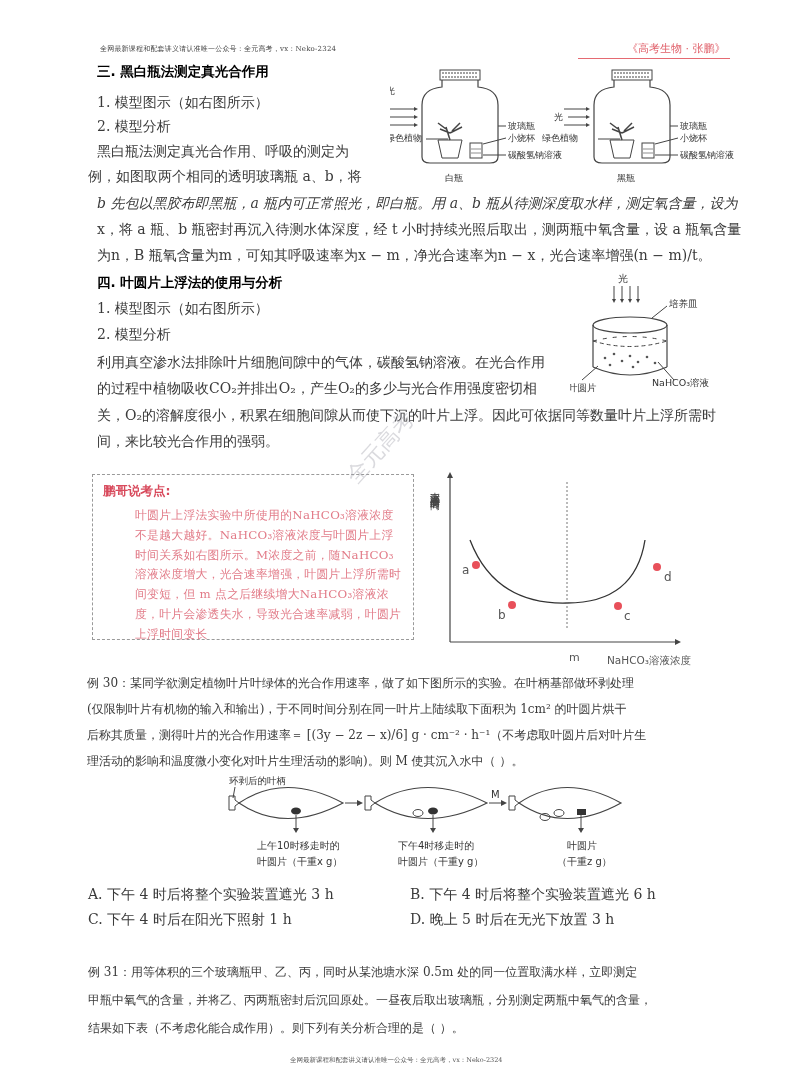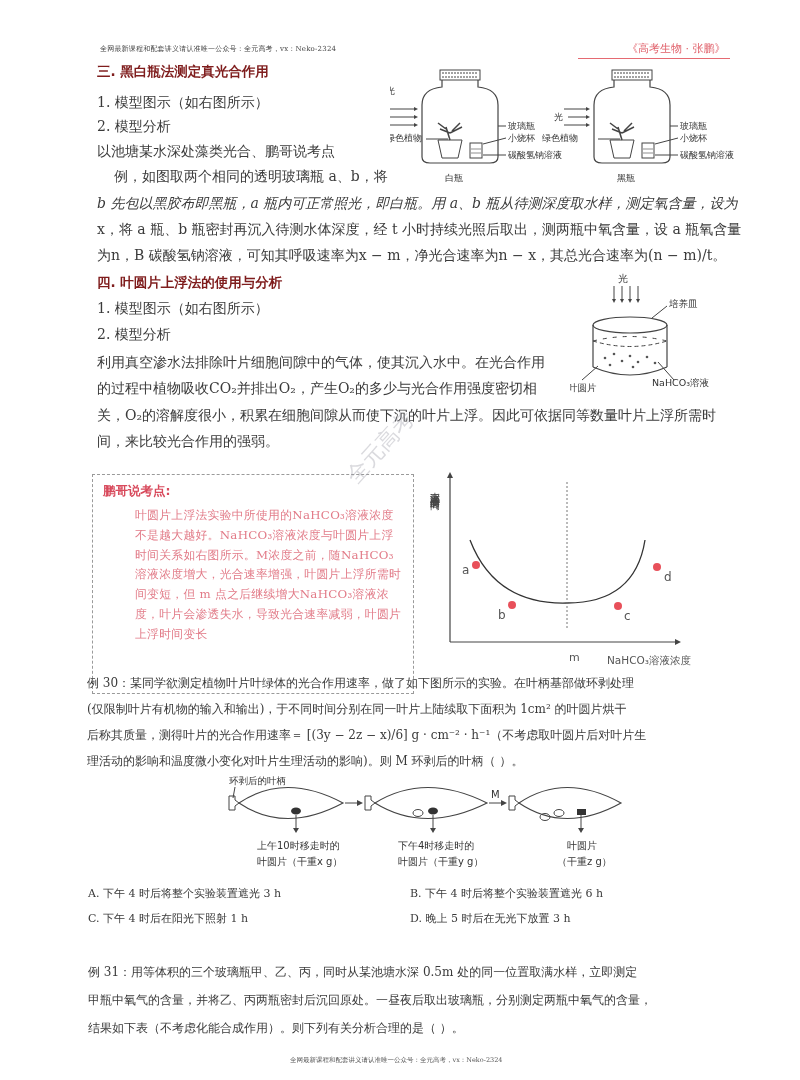--- a/index.html
+++ b/index.html
@@ -2,46 +2,46 @@
 <html><head>
 <meta charset="utf-8">
 <style>
   * { box-sizing: border-box; margin: 0; padding: 0; }
   html, body { width: 800px; height: 1080px; background: #ffffff; overflow: hidden; }
   body { position: relative; font-family: "DejaVu Serif", "Liberation Serif", serif; color: #333; }
   .abs { position: absolute; }
   .hdr-note { left: 100px; top: 44px; font-size: 7px; color: #444; white-space: nowrap; letter-spacing: 0.2px; }
   .hdr-brand { left: 627px; top: 41px; font-size: 11px; color: #e0606a; font-family: "DejaVu Sans", sans-serif; white-space: nowrap; }
   .hdr-line { left: 578px; top: 58px; width: 152px; height: 1px; background: #e56a72; }
-  .h2 { font-size: 13.5px; font-weight: bold; color: #7f1d1d; font-family: "DejaVu Sans", sans-serif; white-space: nowrap; }
+  .h2 { font-size: 13.5px; font-weight: bold; color: #000000; font-family: "DejaVu Sans", sans-serif; white-space: nowrap; }
   .p { font-size: 14px; color: #3a3a3a; white-space: nowrap; line-height: 1; }
   .sm { font-size: 12px; }
-  .tip { left: 92px; top: 474px; width: 322px; height: 220px; border: 1.5px dashed #9a9a9a; padding: 8px 10px 0 10px; }
+  .tip { left: 92px; top: 474px; width: 322px; height: 166px; border: 1.5px dashed #9a9a9a; padding: 8px 10px 0 10px; }
   .tip .title { font-size: 12.5px; font-weight: bold; color: #d84a5c; font-family: "DejaVu Sans", sans-serif; margin-bottom: 6px; }
   .tip .body { font-size: 11.8px; color: #e27b88; line-height: 19.8px; letter-spacing: 0.3px; margin-left: 32px; }
-  .opt { font-size: 11px; color: #3a3a3a; white-space: nowrap; }
+  .opt { font-size: 14px; color: #3a3a3a; white-space: nowrap; }
   .footer { left: 290px; top: 1056px; font-size: 6.5px; color: #555; white-space: nowrap; }
   .watermark { left: 340px; top: 470px; font-size: 22px; color: rgba(150,150,160,0.35); transform: rotate(-48deg); transform-origin: left top; white-space: nowrap; font-family: "DejaVu Sans", sans-serif; }
   svg text { font-family: "DejaVu Sans", sans-serif; }
 </style>
 </head>
 <body>
 
 <div class="abs hdr-note">全网最新课程和配套讲义请认准唯一公众号：全元高考，vx：Neko-2324</div>
 <div class="abs hdr-brand">《高考生物 · 张鹏》</div>
 <div class="abs hdr-line"></div>
 
 <div class="abs h2" style="left:97px; top:63px;">三.  黑白瓶法测定真光合作用</div>
 <div class="abs p" style="left:97px; top:95px;">1.  模型图示（如右图所示）</div>
 <div class="abs p" style="left:97px; top:119px;">2.  模型分析</div>
-<div class="abs p" style="left:97px; top:144px;">以池塘某水深处藻类光合、鹏哥说考点</div>
-<div class="abs p" style="left:114px; top:169px;">例，如图取两个相同的透明玻璃瓶 a、b，将</div>
+<div class="abs p" style="left:97px; top:144px;">黑白瓶法测定真光合作用、呼吸的测定为</div>
+<div class="abs p" style="left:88px; top:169px;">例，如图取两个相同的透明玻璃瓶 a、b，将</div>
 <div class="abs p" style="left:97px; top:196px;font-style:italic;">b 先包以黑胶布即黑瓶，a 瓶内可正常照光，即白瓶。用 a、b 瓶从待测深度取水样，测定氧含量，设为</div>
 <div class="abs p" style="left:97px; top:222px;">x，将 a 瓶、b 瓶密封再沉入待测水体深度，经 t 小时持续光照后取出，测两瓶中氧含量，设 a 瓶氧含量</div>
-<div class="abs p" style="left:97px; top:248px;">为n，B 碳酸氢钠溶液，可知其呼吸速率为x − m，净光合速率为n − x，其总光合速率为(n − m)/t。</div>
+<div class="abs p" style="left:97px; top:248px;">为n，B 瓶氧含量为m，可知其呼吸速率为x − m，净光合速率为n − x，光合速率增强(n − m)/t。</div>
 
 <svg class="abs" style="left:390px; top:65px;" width="360" height="125">
 
   <g>
     <rect x="50" y="5" width="40" height="10" fill="none" stroke="#444" stroke-width="1"></rect>
     <line x1="52" y1="8" x2="88" y2="8" stroke="#444" stroke-dasharray="2,1"></line>
     <line x1="52" y1="12" x2="88" y2="12" stroke="#444" stroke-dasharray="2,1"></line>
     <path d="M52 15 L52 22 Q32 24 32 40 L32 92 Q32 98 40 98 L100 98 Q108 98 108 92 L108 40 Q108 24 88 22 L88 15" fill="none" stroke="#444" stroke-width="1.2"></path>
     <path d="M48 75 L72 75 L68 93 L52 93 Z" fill="none" stroke="#444"></path>
     <path d="M60 75 L56 62 M60 68 L50 64 M60 68 L72 62 M62 66 L70 58 M56 64 L48 58" stroke="#444" stroke-width="1.5"></path>
@@ -91,21 +91,21 @@
     <line x1="36" y1="74" x2="58" y2="74" stroke="#444"></line>
     <text x="-20" y="76" font-size="9" fill="#333">绿色植物</text>
     <text x="55" y="116" font-size="9" fill="#333">黑瓶</text>
   </g>
   <text x="-4" y="29" font-size="9" fill="#333">光</text>
 </svg>
 
 <div class="abs h2" style="left:97px; top:274px;">四.  叶圆片上浮法的使用与分析</div>
 <div class="abs p" style="left:97px; top:301px;">1.  模型图示（如右图所示）</div>
 <div class="abs p" style="left:97px; top:327px;">2.  模型分析</div>
-<div class="abs p" style="left:97px; top:355px;">利用真空渗水法排除叶片细胞间隙中的气体，使其沉入水中。在光合作用</div>
+<div class="abs p" style="left:97px; top:355px;">利用真空渗水法排除叶片细胞间隙中的气体，碳酸氢钠溶液。在光合作用</div>
 <div class="abs p" style="left:97px; top:381px;">的过程中植物吸收CO₂并排出O₂，产生O₂的多少与光合作用强度密切相</div>
 <div class="abs p" style="left:97px; top:408px;">关，O₂的溶解度很小，积累在细胞间隙从而使下沉的叶片上浮。因此可依据同等数量叶片上浮所需时</div>
 <div class="abs p" style="left:97px; top:434px;">间，来比较光合作用的强弱。</div>
 
 <svg class="abs" style="left:570px; top:270px;" width="180" height="130">
   <text x="48" y="12" font-size="10" fill="#333">光</text>
   <g stroke="#444" stroke-width="1">
     <line x1="44" y1="16" x2="44" y2="30"></line>
       <line x1="52" y1="16" x2="52" y2="30"></line>
     <line x1="60" y1="16" x2="60" y2="30"></line>
@@ -167,21 +167,21 @@
   <text x="199" y="150" font-size="12" fill="#555">c</text>
   <text x="239" y="111" font-size="12" fill="#555">d</text>
   <text x="144" y="191" font-size="11" fill="#555">m</text>
   <text x="182" y="194" font-size="10.5" fill="#555">NaHCO₃溶液浓度</text>
   <text x="0" y="0" font-size="10" fill="#444" transform="translate(10,14)" writing-mode="tb" letter-spacing="1">上浮至液面所需时间</text>
 </svg>
 
 <div class="abs p sm" style="left:87px; top:677px;">例 30：某同学欲测定植物叶片叶绿体的光合作用速率，做了如下图所示的实验。在叶柄基部做环剥处理</div>
 <div class="abs p sm" style="left:87px; top:703px;">(仅限制叶片有机物的输入和输出)，于不同时间分别在同一叶片上陆续取下面积为 1cm² 的叶圆片烘干</div>
 <div class="abs p sm" style="left:87px; top:729px;">后称其质量，测得叶片的光合作用速率＝ [(3y − 2z − x)/6] g · cm⁻² · h⁻¹（不考虑取叶圆片后对叶片生</div>
-<div class="abs p sm" style="left:87px; top:755px;">理活动的影响和温度微小变化对叶片生理活动的影响)。则 M 环剥后的叶柄（    ）。</div>
+<div class="abs p sm" style="left:87px; top:755px;">理活动的影响和温度微小变化对叶片生理活动的影响)。则 M 使其沉入水中（    ）。</div>
 
 <svg class="abs" style="left:225px; top:772px;" width="400" height="100">
   <text x="4" y="12" font-size="9.5" fill="#333">环剥后的叶柄</text>
   <line x1="10" y1="15" x2="8" y2="26" stroke="#444"></line>
 
   <path d="M4 24 L10 24 L10 28 L14 31 L10 34 L10 38 L4 38 Z" fill="none" stroke="#444"></path>
   <path d="M14 31 Q60 0 118 31 Q60 62 14 31" fill="none" stroke="#444" stroke-width="1.1"></path>
   <ellipse cx="71" cy="39" rx="5" ry="3.5" fill="#333"></ellipse>
   <line x1="71" y1="43" x2="71" y2="58" stroke="#444"></line>
     <polygon points="68,56 74,56 71,61" fill="#444"></polygon>

